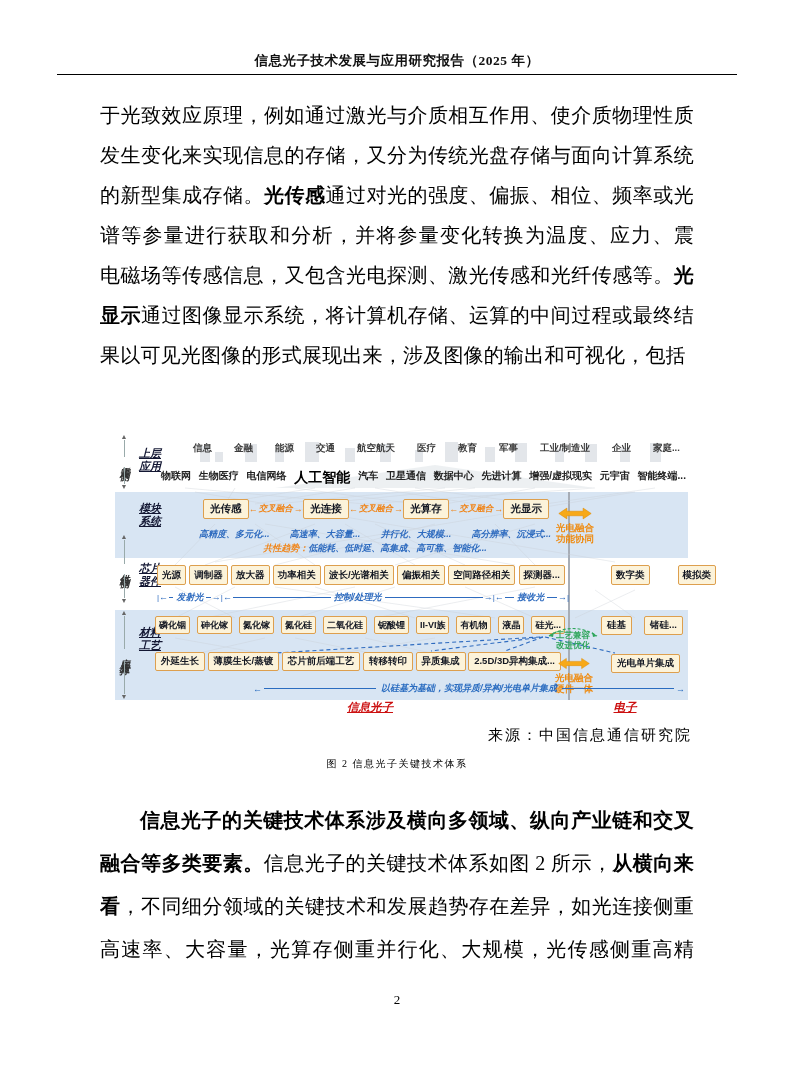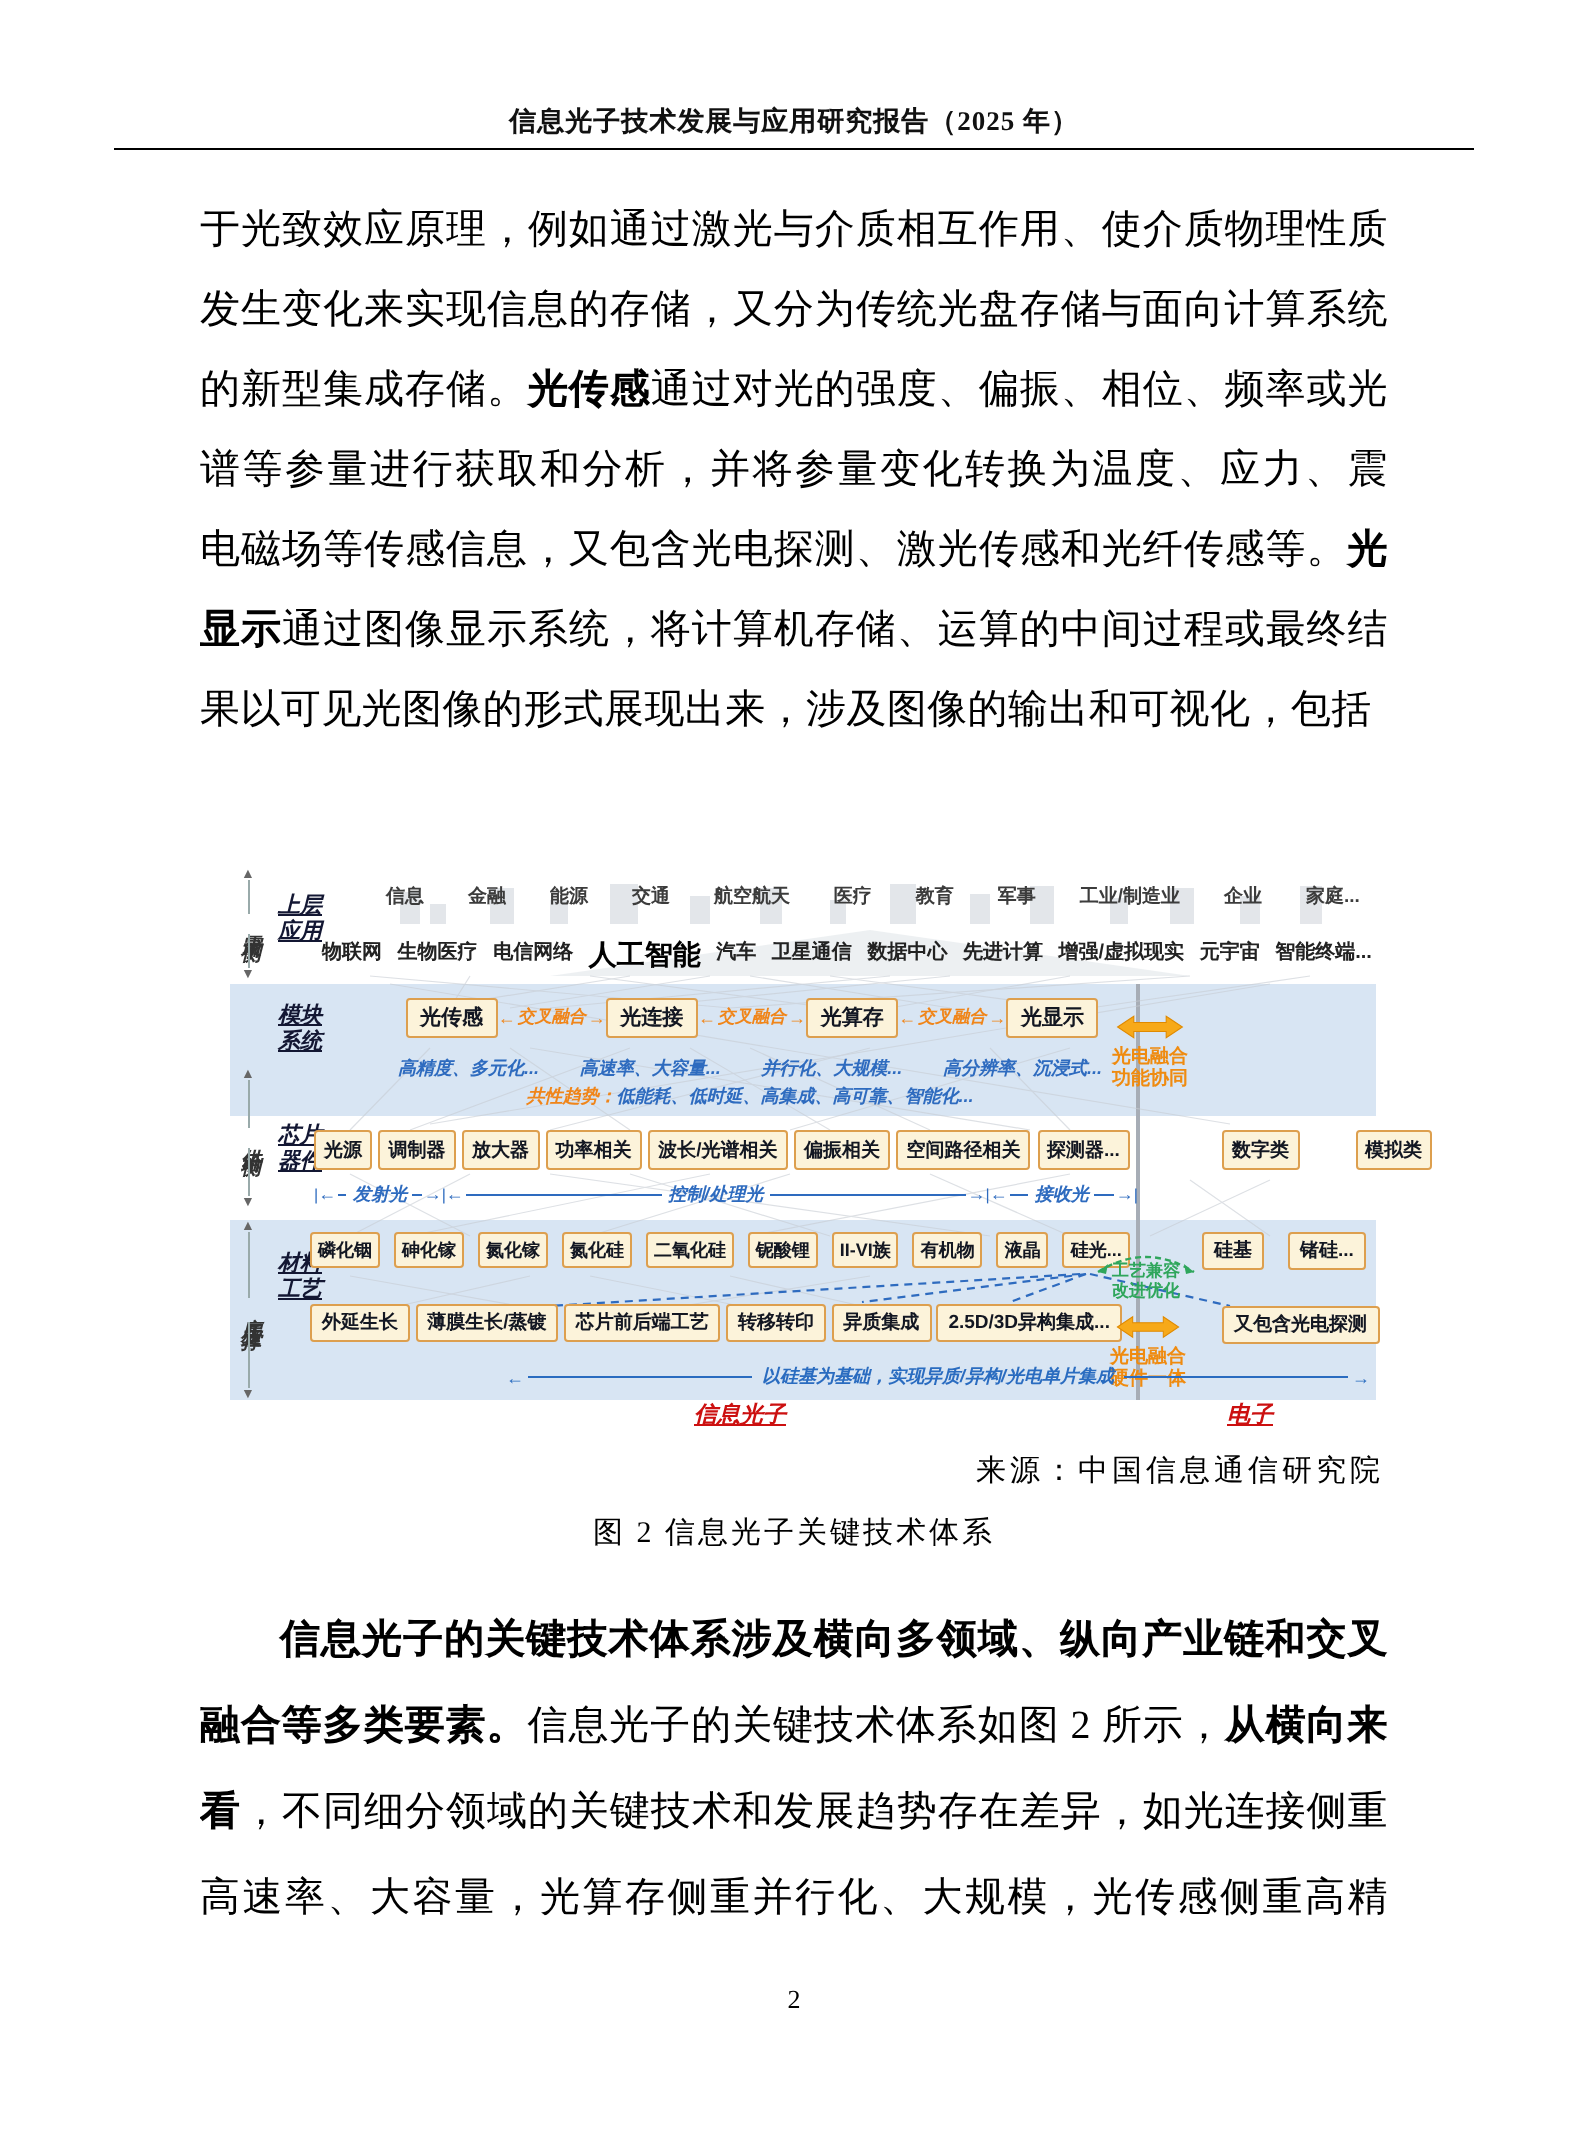--- a/index.html
+++ b/index.html
@@ -13,21 +13,21 @@
   .para .tline{text-align:justify;text-align-last:justify;overflow:hidden;}
   .p1{top:95px;}
   .p1 .tline{height:40px;line-height:40px;}
   .p1 .tline:last-child{text-align-last:left;}
   .p2{top:799px;}
   .p2 .tline{height:43px;line-height:43px;}
   .p2 .tline:first-child{text-indent:2em;}
   .para .b{font-weight:700;font-family:"Liberation Sans","DejaVu Sans",sans-serif;}
   
   .src{position:absolute;top:726px;left:100px;width:592px;text-align:right;font-size:15px;letter-spacing:2px;}
-  .cap{position:absolute;top:757px;left:100px;width:594px;text-align:center;font-size:15px;letter-spacing:1.5px;}
+  .cap{position:absolute;top:757px;left:100px;width:594px;text-align:center;font-size:10px;letter-spacing:1.5px;}
   .pgnum{position:absolute;top:992px;left:0;right:0;text-align:center;font-size:13px;}
   
   .diagram{position:absolute;left:115px;top:432px;width:573px;height:282px;
            font-family:"Liberation Sans","DejaVu Sans",sans-serif;}
   .bgband{position:absolute;left:0;right:0;}
   .bg-module{top:60px;height:66px;background:#d8e5f3;}
   .bg-material{top:178px;height:90px;background:#d8e5f3;}
   .mesh{position:absolute;left:0;top:0;z-index:2;pointer-events:none;}
   .dcontent{position:absolute;z-index:3;}
   .box{background:#fcf3da;border:1.4px solid #dd9f4e;border-radius:2px;color:#131722;
@@ -357,21 +357,21 @@
       <span class="box">2.5D/3D异构集成...</span>
     </div>
     <div class="dcontent fusion fusion-2">
       <svg width="34" height="13" viewBox="0 0 40 14">
         <path d="M2,7 L11,1 L11,4.5 L29,4.5 L29,1 L38,7 L29,13 L29,9.5 L11,9.5 L11,13 Z" fill="#f7a919" stroke="#e08a00" stroke-width="0.6"></path>
       </svg>
       <div>光电融合
 硬件一体</div>
     </div>
     <div class="dcontent m-right2">
-      <span class="box">又包含光电探测</span>
+      <span class="box">光电单片集成</span>
     </div>
     <div class="dcontent silicon-note">
       <span class="ar">←</span>
         <span class="bline"></span>
       <span class="nlabel">以硅基为基础，实现异质/异构/光电单片集成</span>
       <span class="bline"></span>
         <span class="ar">→</span>
     </div>
 
     <div class="dcontent bottom-labels">

